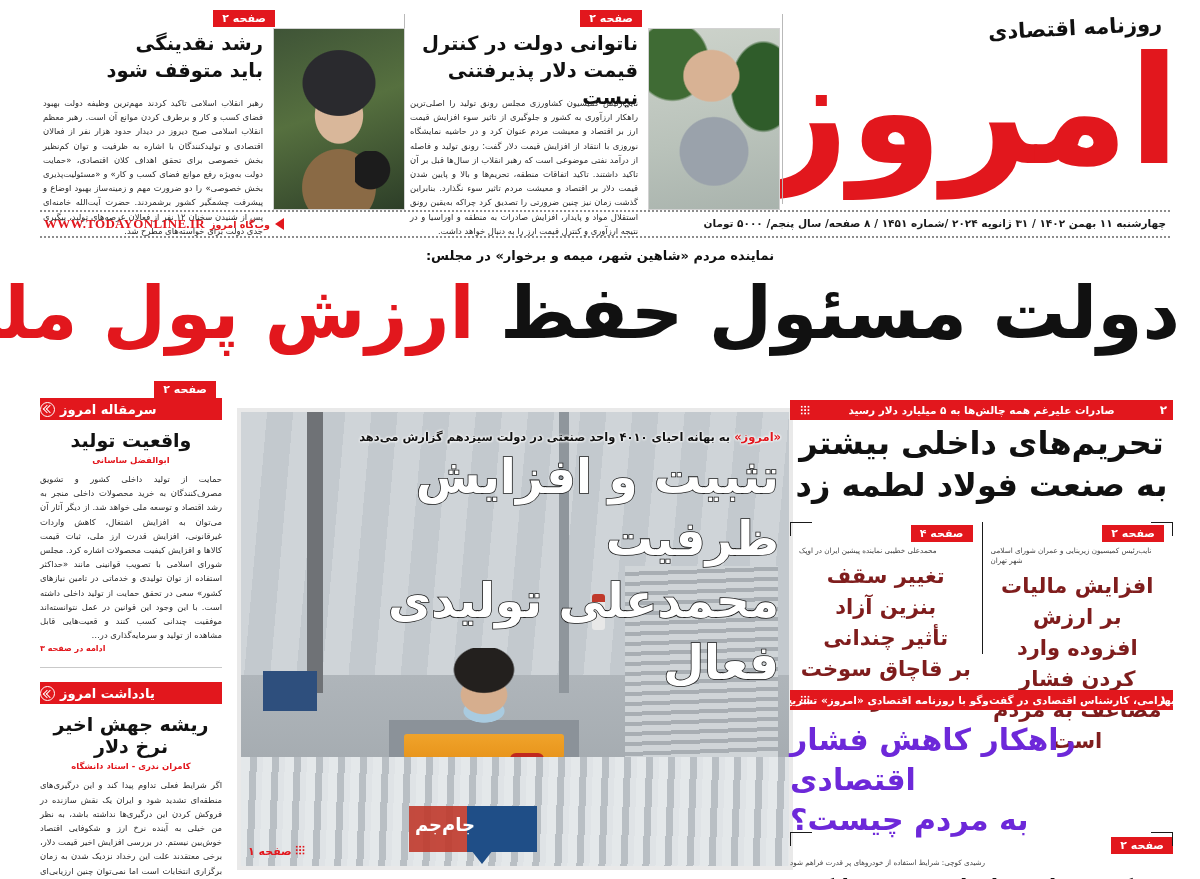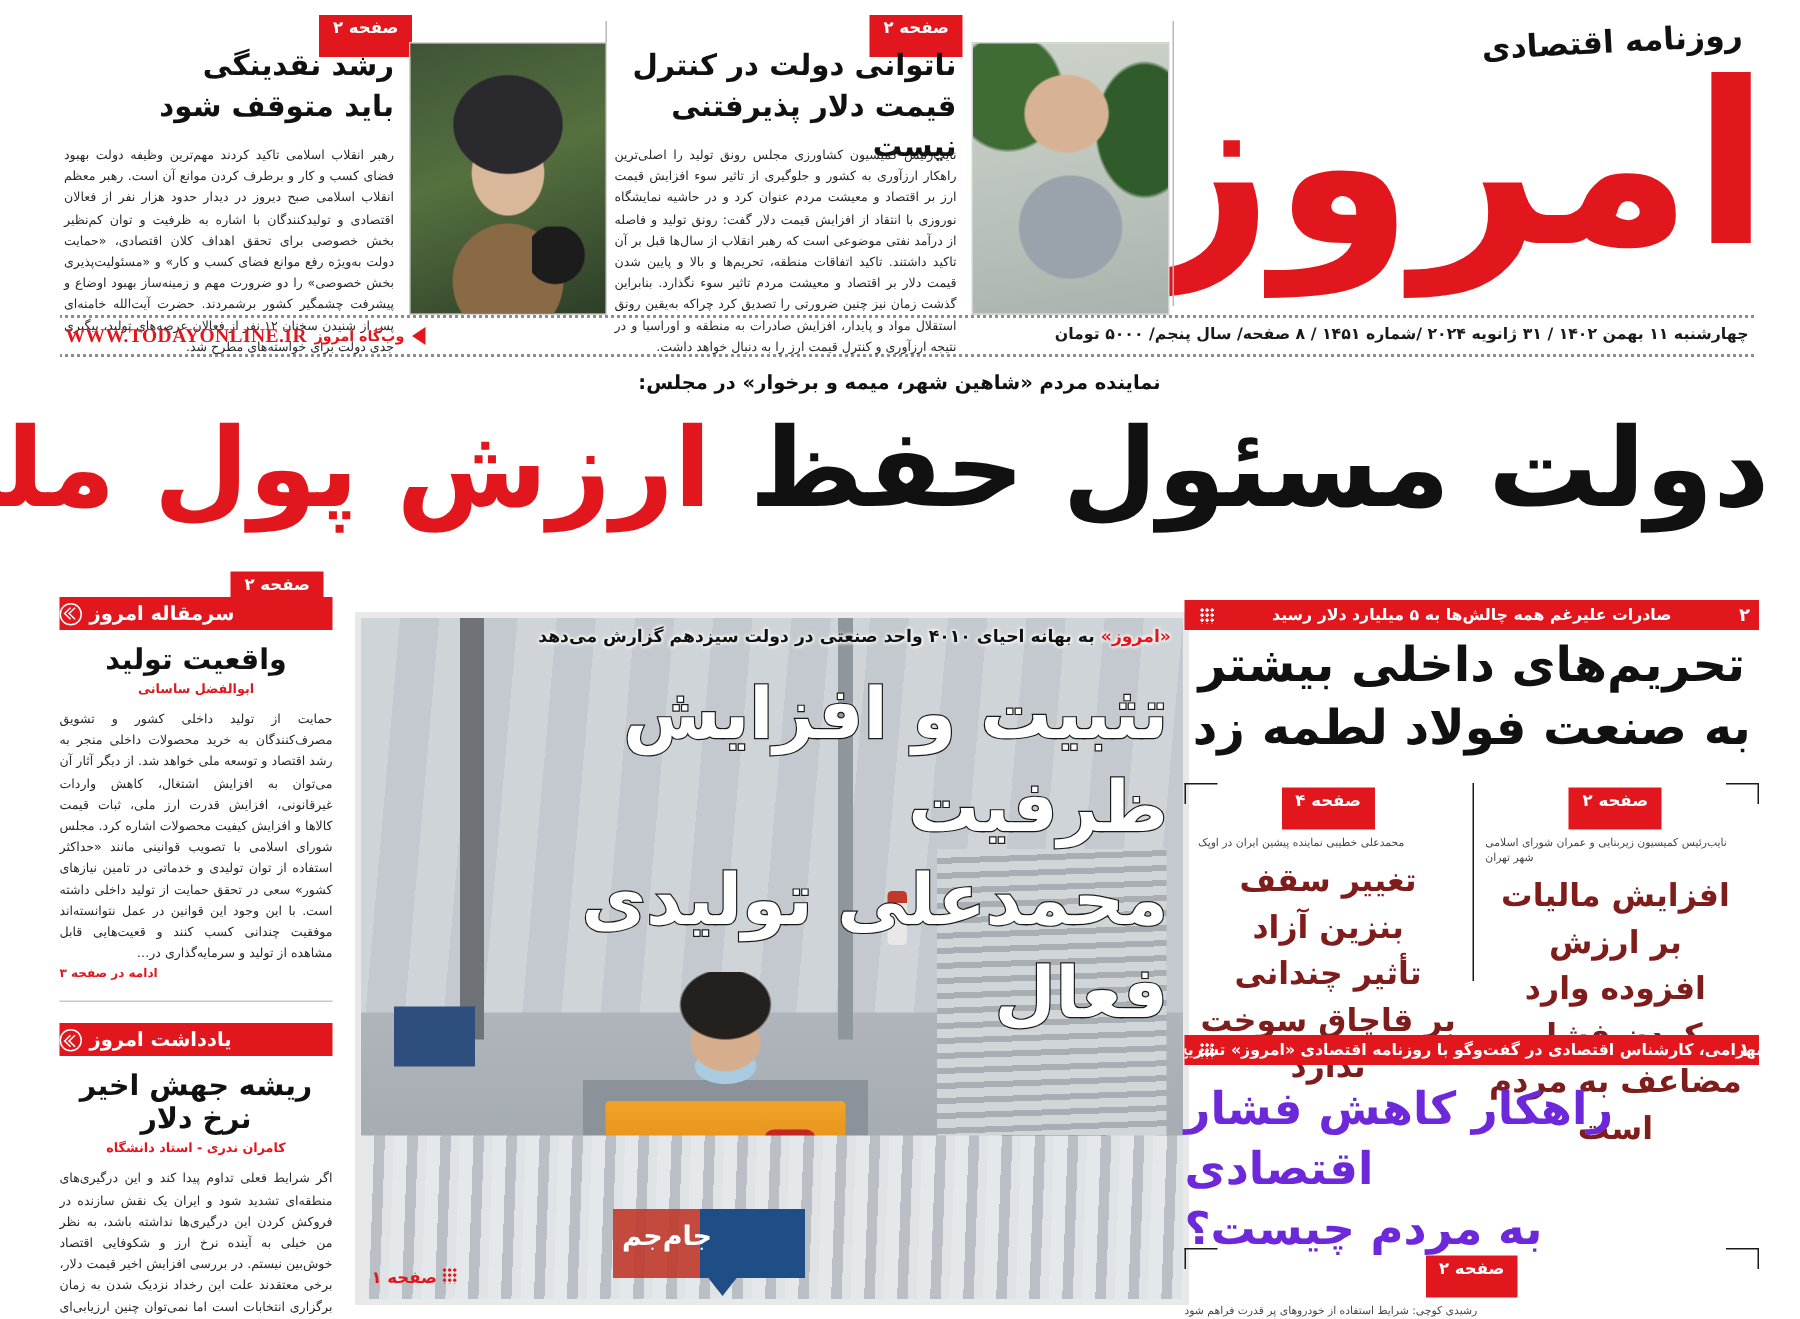--- a/index.html
+++ b/index.html
@@ -10,21 +10,21 @@
     overflow: hidden;
   }
   .page { position: relative; width: 1200px; height: 879px; background: #fff; }
 
   
   .red { color: #e2171d; }
   .badge {
     display: inline-block;
     background: #e2171d; color: #fff;
     font-size: 11px; font-weight: bold;
-    padding: 2px 9px 13px 9px;
+    padding: 2px 9px 2px 9px;
     letter-spacing: .5px;
     white-space: nowrap;
   }
   .dots {
     display: inline-block; vertical-align: middle;
     width: 10px; height: 11px; margin: 0 3px;
     background-image:
       radial-gradient(circle, #e2171d 42%, transparent 45%);
     background-size: 3.4px 3.4px;
   }
@@ -118,21 +118,21 @@
   .sb-author { margin-top: 4px; font-size: 8.5px; font-weight: bold; color: #e2171d; text-align: center; }
   .sb-body { margin-top: 7px; }
   .sb-cont { font-size: 8px; font-weight: bold; color: #e2171d; text-align: left; margin-top: 2px; }
   .sb-line { height: 1px; background: #c9c9c9; margin: 10px 0 0 0; }
 
   
   .feature { position: absolute; left: 237px; top: 408px; width: 556px; height: 462px;
     border: 4px solid #e9e9e9; }
   .feat-img { position: absolute; inset: 0; overflow: hidden; background: #b9bec2; }
   .feat-caption {
-    position: absolute; right: 8px; top: 5px; left: 8px;
+    position: absolute; right: 8px; top: 18px; left: 8px;
     font-size: 11.5px; font-weight: bold; color: #111; text-align: right;
     text-shadow: 0 0 3px #fff, 0 0 3px #fff, 0 0 3px #fff;
   }
   .feat-overlay {
     position: absolute; right: 10px; top: 34px; left: 40px;
     font-size: 47px; font-weight: bold; line-height: 62px;
     color: #fff; text-align: right;
     -webkit-text-stroke: 1.6px #1a1a1a;
     paint-order: stroke fill;
     letter-spacing: -1px;
@@ -148,21 +148,21 @@
   }
   .rkick .num { position: absolute; right: 6px; font-size: 12px; }
   .rkick .dots { position: absolute; left: 7px; }
   .rhead {
     margin-top: 2px; font-size: 32px; font-weight: bold; color: #111;
     text-align: center; line-height: 42px; letter-spacing: -.5px;
   }
   .twocol { display: flex; gap: 0; margin-top: 14px; }
   .twocol .col { width: 50%; position: relative; padding: 0 9px; }
   .twocol .col.left { border-left: none; }
-  .col-badge { text-align: center; }
+  .col-badge { text-align: right; }
   .col-kick { font-size: 7.2px; color: #444; text-align: left; margin-top: 4px; line-height: 10px; }
   .col-head { font-size: 21px; font-weight: bold; color: #7f1d1d; text-align: center; line-height: 31px; margin-top: 5px; letter-spacing: -.3px; }
   .corner-box { position: absolute; border: 1.6px solid #1a1a1a; }
 
   .rsection2 { position: absolute; left: 0; top: 290px; width: 383px; }
   .rhead2 { margin-top: 10px; font-size: 30px; font-weight: bold; color: #6d28d9; text-align: left; line-height: 40px; letter-spacing: -.5px;}
   .rsection3 { position: absolute; left: 0; top: 432px; width: 383px; }
   .rhead3 { font-size: 21.5px; font-weight: bold; color: #111; text-align: center; line-height: 30px; margin-top: 4px;}
 
   

